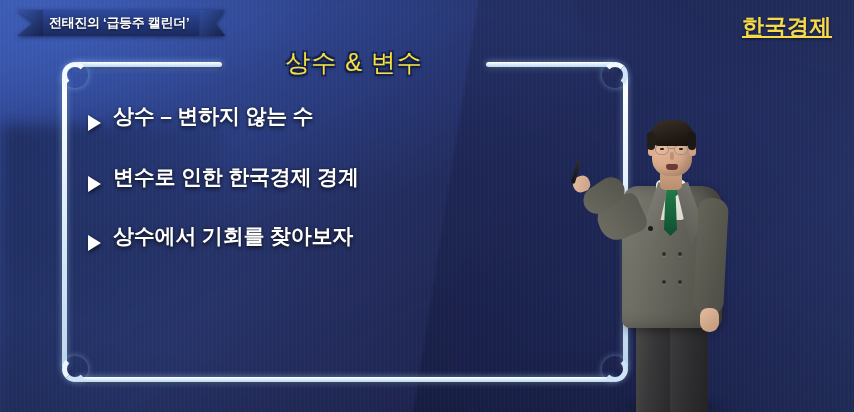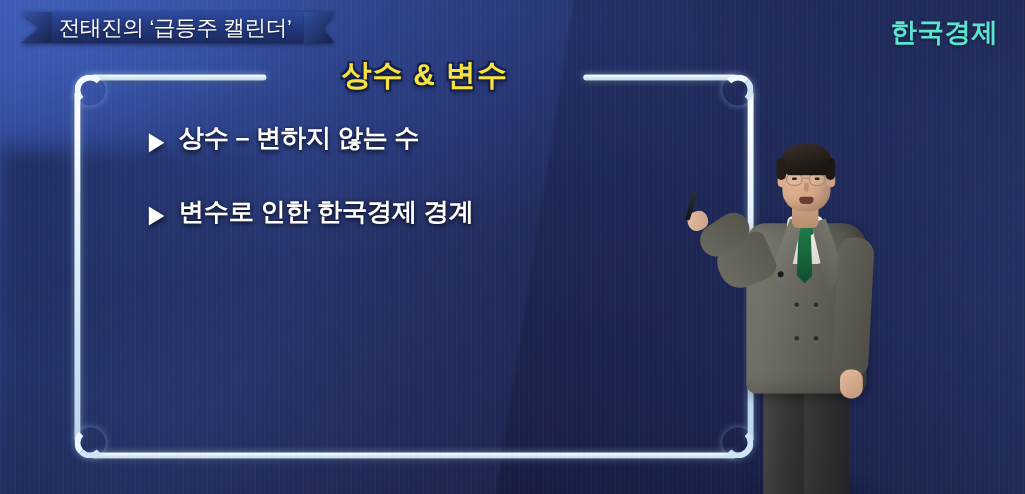--- a/index.html
+++ b/index.html
@@ -67,38 +67,39 @@
     width:26px;
     background:linear-gradient(135deg,#3655a8 0%,#17224f 100%);
     clip-path:polygon(0 0, 100% 0, 100% 100%, 0 100%, 62% 50%);
   }
   #banner-body{
     background:linear-gradient(180deg,#2e4a9e 0%,#24397d 48%,#1a2a5f 100%);
     display:flex; align-items:center;
     padding:0 10px 0 6px;
   }
   #banner-title{
-    color:#ffffff; font-size:18px; font-weight:normal;
+    color:#ffffff; font-size:13px; font-weight:bold;
     letter-spacing:-0.3px; white-space:nowrap;
     text-shadow:0 1px 2px rgba(0,0,0,.6);
   }
   #chev-right{
     width:26px;
     background:linear-gradient(135deg,#32509f 0%,#16214c 100%);
     clip-path:polygon(0 0, 100% 0, 100% 100%, 0 100%, 38% 50%);
     clip-path:polygon(0 0, 100% 0, 62% 50%, 100% 100%, 0 100%);
   }
 
   
   #logo{
     position:absolute; right:22px; top:12px;
-    color:#5eead4; font-size:22px; font-weight:bold;
+    color:#fde047; font-size:22px; font-weight:bold;
     letter-spacing:0.5px;
     text-shadow:0 1px 3px rgba(0,0,0,.55);
     opacity:.97;
+    text-decoration:underline;
   }
 
   
   #slide{
     position:absolute; left:62px; top:62px; width:566px; height:320px;
   }
   .frame-seg{
     position:absolute;
     background:linear-gradient(180deg,#ffffff 0%,#dfeefb 45%,#bcd6ef 100%);
     box-shadow:0 0 6px rgba(180,220,255,.55), 0 2px 3px rgba(0,0,0,.45);
@@ -123,39 +124,38 @@
   }
   #corner-tl{ left:0; top:0; border-top-color:#f2f9ff; border-left-color:#f2f9ff; border-top-left-radius:16px; }
   #corner-tr{ right:0; top:0; border-top-color:#f2f9ff; border-right-color:#cfe4f7; border-top-right-radius:16px; }
   #corner-bl{ left:0; bottom:0; border-bottom-color:#cfe4f7; border-left-color:#eaf5ff; border-bottom-left-radius:16px; }
   #corner-br{ right:0; bottom:0; border-bottom-color:#cfe4f7; border-right-color:#cfe4f7; border-bottom-right-radius:16px; }
 
   
   #slide-title{
     position:absolute; left:0; right:0; top:-16px;
     text-align:center;
-    font-size:25px; font-weight:bold; letter-spacing:1px;
+    font-size:25px; font-weight:normal; letter-spacing:1px;
     color:#f7e23f;
     text-shadow:
       -1.6px -1.6px 0 #14204a, 1.6px -1.6px 0 #14204a,
       -1.6px  1.6px 0 #14204a, 1.6px  1.6px 0 #14204a,
        0 2px 4px rgba(0,0,0,.55);
     padding-left:146px; padding-right:128px;
     box-sizing:content-box; width:292px; margin:0 auto;
   }
   #slide-title-inner{ display:block; }
 
   
   #bullets{
     position:absolute; left:26px; top:38px; right:10px;
   }
   .bullet{
-    display:flex; align-items:center;
+    display:flex; align-items:flex-end;
     margin-bottom:26px;
-    margin-left:36px;
   }
   .bullet-marker{
     width:0; height:0; flex:0 0 auto;
     border-left:13px solid #ffffff;
     border-top:8.5px solid transparent;
     border-bottom:8.5px solid transparent;
     margin-top:7px; margin-right:12px;
     filter:drop-shadow(1px 2px 2px rgba(0,0,0,.6));
   }
   .bullet-text{
@@ -352,20 +352,24 @@
       <span class="bullet-marker"></span>
       <span class="bullet-text">상수 – 변하지 않는 수</span>
     </div>
 
 
     <div class="bullet" id="bullet-3">
       <span class="bullet-marker"></span>
       <span class="bullet-text">변수로 인한 한국경제 경계</span>
     </div>
 
+    <div class="bullet" id="bullet-4">
+      <span class="bullet-marker"></span>
+      <span class="bullet-text">상수에서 기회를 찾아보자</span>
+    </div>
 
   </div>
 </div>
 
 <div id="presenter">
   <div id="presenter-shadow" class="pz"></div>
   <div id="leg-left" class="pz"></div>
   <div id="leg-right" class="pz"></div>
   <div id="jacket" class="pz"></div>
   <div id="shirt" class="pz"></div>

